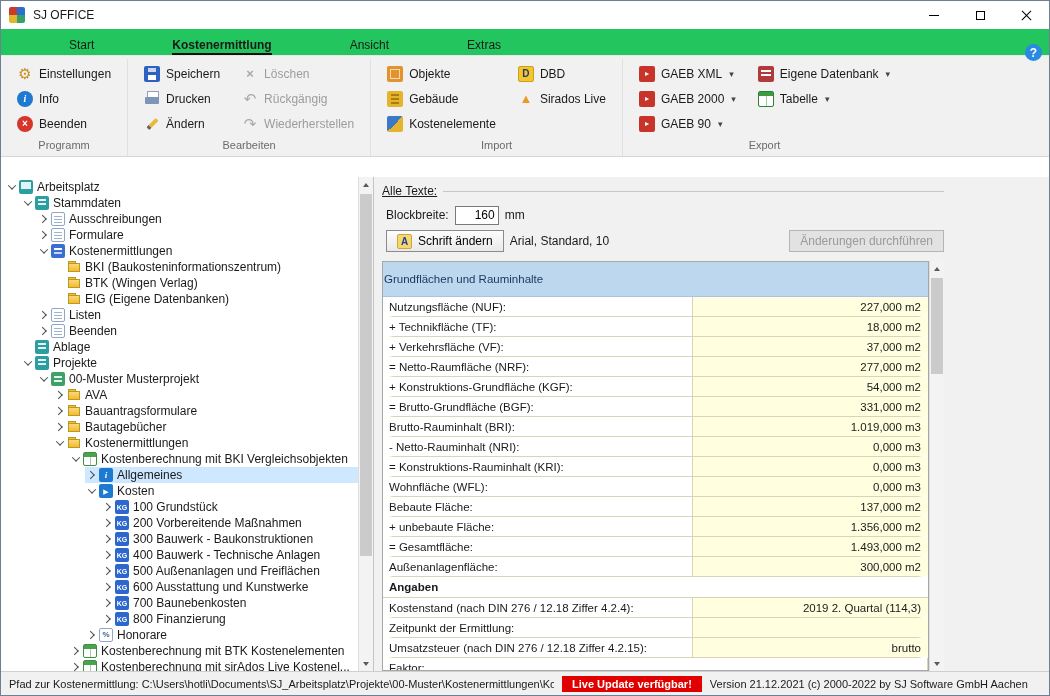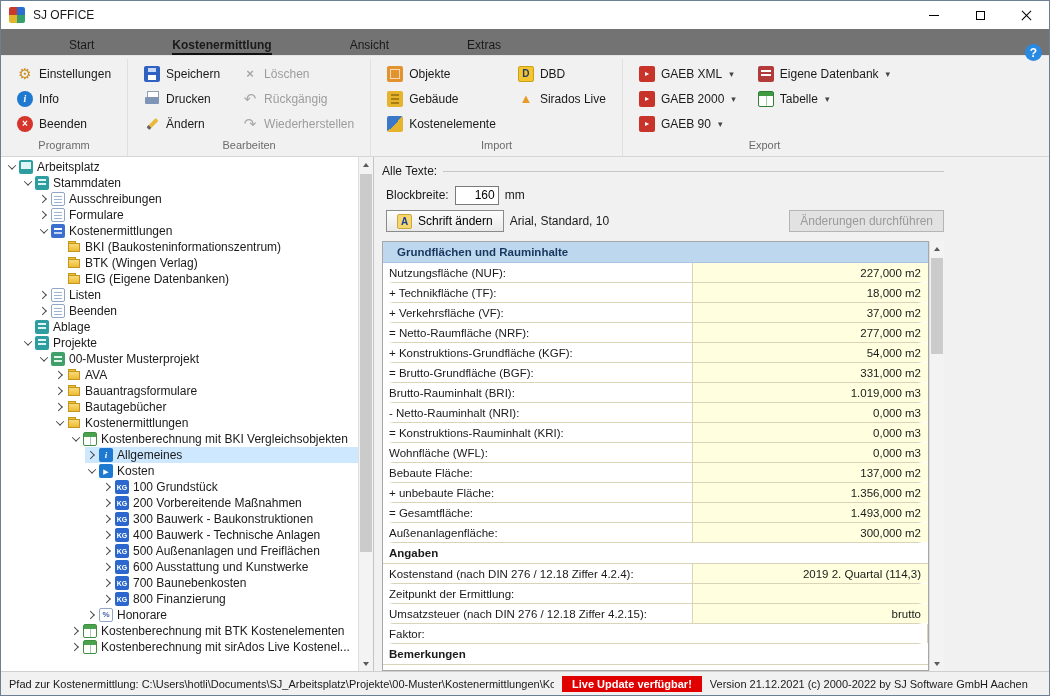--- a/index.html
+++ b/index.html
@@ -19,21 +19,21 @@
   .win-btns{margin-left:auto;display:flex;height:100%;}
   .win-btn{width:46px;height:100%;display:flex;align-items:center;justify-content:center;}
   .glyph-min{width:10px;height:1px;background:#000;}
   .glyph-max{width:9px;height:9px;border:1px solid #000;}
   .glyph-close{position:relative;width:11px;height:11px;}
   .glyph-close::before,.glyph-close::after{content:"";position:absolute;left:-1px;top:5px;width:13px;height:1.2px;background:#000;}
   .glyph-close::before{transform:rotate(45deg);}
   .glyph-close::after{transform:rotate(-45deg);}
 
   
-  .tabrow{height:26px;flex:none;background:#737373;display:flex;align-items:flex-end;padding-left:58px;gap:58px;position:relative;}
+  .tabrow{height:26px;flex:none;background:#22c55e;display:flex;align-items:flex-end;padding-left:58px;gap:58px;position:relative;}
   .tab{padding:4px 10px 3px;white-space:nowrap;}
   .tab.active .tab-label{font-weight:bold;border-bottom:2px solid #111;padding-bottom:1px;}
   .help-btn{position:absolute;right:7px;bottom:-6px;width:17px;height:17px;border-radius:50%;background:var(--accent_blue);color:#fff;font-weight:bold;font-size:12px;display:flex;align-items:center;justify-content:center;z-index:5;}
 
   
   .ribbon{height:102px;flex:none;background:var(--panel_bg);border-top:1px solid #e6e6e6;border-bottom:1px solid #d6d6d6;display:flex;padding-top:3px;}
   .rgroup{display:flex;flex-direction:column;padding:2px 8px 0;}
   .rgroup + .rgroup{border-left:1px solid #e0e0e0;}
   .rcols{display:flex;gap:6px;flex:1;align-items:flex-start;}
   .rcol{display:flex;flex-direction:column;}
@@ -63,21 +63,21 @@
   .i-dbd{background:#f3c52f;border:1px solid #caa21a;color:#253a6e;font-weight:bold;font-size:10px;}
   .i-sir{color:#e89a28;font-size:13px;}
   .i-gaeb{background:#c9342a;color:#fff;font-size:8px;}
   .i-edb{background:#b23a3a;}
   .i-edb::before{content:"";position:absolute;left:3px;right:3px;top:4px;height:2px;background:#fff;box-shadow:0 4px 0 #fff;}
   .i-tab{background:#fff;border:1px solid #2f8032;}
   .i-tab::before{content:"";position:absolute;top:0;left:0;right:0;height:4px;background:#3f9a43;}
   .i-tab::after{content:"";position:absolute;top:4px;bottom:0;left:7px;width:1px;background:#9ecf9f;}
 
   
-  .main{flex:1;min-height:0;display:flex;}
+  .main{flex:1;min-height:0;display:flex;margin-top:20px;}
   .tree{width:373px;flex:none;background:#fff;border-right:1px solid #c4c4c4;display:flex;overflow:hidden;}
   .tree-items{flex:1;min-width:0;padding-top:2px;overflow:hidden;}
   .titem{height:16px;display:flex;align-items:center;white-space:nowrap;overflow:hidden;padding-left:calc(4px + var(--l,0)*16px);}
   .titem.selected{background:linear-gradient(90deg,#fff calc(4px + var(--l,0)*16px),var(--selection) calc(4px + var(--l,0)*16px));}
   .titem .lbl{margin-left:4px;}
   .exp{width:14px;height:14px;flex:none;display:flex;align-items:center;justify-content:center;}
   .exp::before{content:"";width:5px;height:5px;border-right:1.3px solid #4a4a4a;border-bottom:1.3px solid #4a4a4a;transform:rotate(-45deg) translate(-1px,-1px);}
   .exp.open::before{transform:rotate(45deg) translate(-1px,-1px);}
   .exp.none::before{display:none;}
 
@@ -108,35 +108,35 @@
   .sb-btn{height:15px;flex:none;display:flex;align-items:center;justify-content:center;}
   .sb-btn::before{content:"";border-left:3.5px solid transparent;border-right:3.5px solid transparent;border-bottom:4.5px solid #5a5a5a;}
   .sb-btn.down::before{border-bottom:none;border-top:4.5px solid #5a5a5a;}
   .sb-track{flex:1;position:relative;}
   .sb-thumb{position:absolute;left:1px;right:1px;background:#cbcbcb;}
 
   
   .rp{flex:1;min-width:0;background:var(--panel_bg);padding:6px 0 0 8px;display:flex;flex-direction:column;}
   .rp-inner{width:562px;display:flex;flex-direction:column;flex:1;min-height:0;}
   .gbox{margin-bottom:3px;}
-  .gbox-head{display:flex;align-items:center;gap:6px;height:16px;}
+  .gbox-head{display:flex;align-items:center;gap:6px;height:16px;text-decoration:underline;}
   .gbox-line{flex:1;height:1px;background:#c6c6c6;}
   .gbox-body{padding:3px 0 4px 4px;}
   .frow{display:flex;align-items:center;gap:6px;height:26px;}
   .num-input{width:44px;height:19px;border:1px solid #7a7a7a;background:#fff;text-align:right;padding:0 3px;font:inherit;}
   .btn{height:22px;border:1px solid #8a8a8a;background:linear-gradient(#fdfdfd,#e9e9e9);padding:0 10px;display:inline-flex;align-items:center;gap:6px;font:inherit;white-space:nowrap;}
   .btn.disabled{background:#e2e2e2;color:#9a9a9a;border-color:#b5b5b5;}
   .font-ic{width:15px;height:15px;background:#f5d76e;border:1px solid #c9a93c;color:#1a3f9e;font-weight:bold;font-size:10px;display:inline-flex;align-items:center;justify-content:center;border-radius:2px;}
   .font-summary{white-space:nowrap;}
   .spacer{flex:1;}
 
   
   .gridwrap{flex:1;min-height:0;display:flex;align-items:stretch;font-size:11.5px;}
   .grid{width:547px;border:1px solid #a7a7a7;background:#fff;display:flex;flex-direction:column;overflow:hidden;}
-  .ghead{height:21px;flex:none;background:var(--header_blue);color:var(--header_text);font-weight:bold;display:flex;align-items:center;padding:0 14px;border-bottom:1px solid #a9c4e2;}
+  .ghead{height:35px;flex:none;background:var(--header_blue);color:var(--header_text);font-weight:normal;display:flex;align-items:center;padding:0 1px;border-bottom:1px solid #a9c4e2;}
   .gsec{height:21px;flex:none;font-weight:bold;display:flex;align-items:center;padding:0 6px;border-bottom:1px solid var(--grid_line);background:#fff;}
   .grow{height:20px;flex:none;display:flex;border-bottom:1px solid var(--grid_line);border-radius:10px;}
   .gl{flex:1;min-width:0;display:flex;align-items:center;padding:0 6px;background:#fff;border-right:1px solid var(--grid_line);white-space:nowrap;overflow:hidden;}
   .gv{width:235px;flex:none;background:var(--cell_yellow);display:flex;align-items:center;justify-content:flex-end;padding:0 7px;white-space:nowrap;}
 
   
   .status{height:24px;flex:none;background:var(--panel_bg);border-top:1px solid #cfcfcf;display:flex;align-items:center;gap:8px;padding:0 8px;font-size:11px;}
   .spath{white-space:nowrap;overflow:hidden;flex:none;max-width:545px;}
   .badge{background:var(--badge_red);color:#fff;font-weight:bold;padding:2px 10px;white-space:nowrap;}
   .sver{white-space:nowrap;overflow:hidden;}

